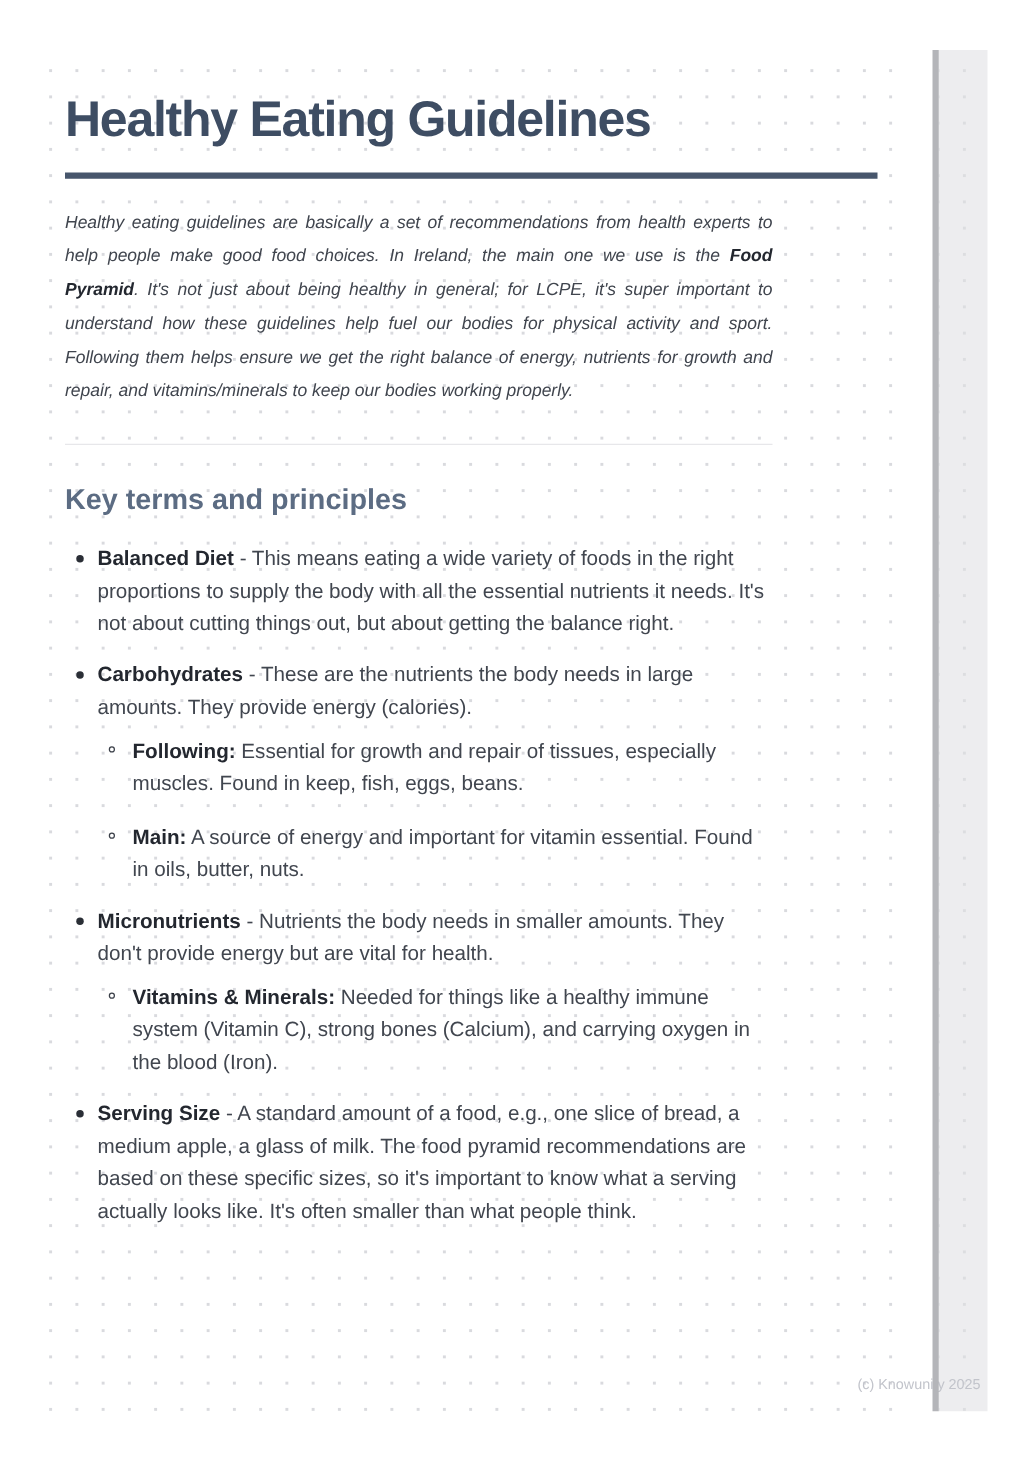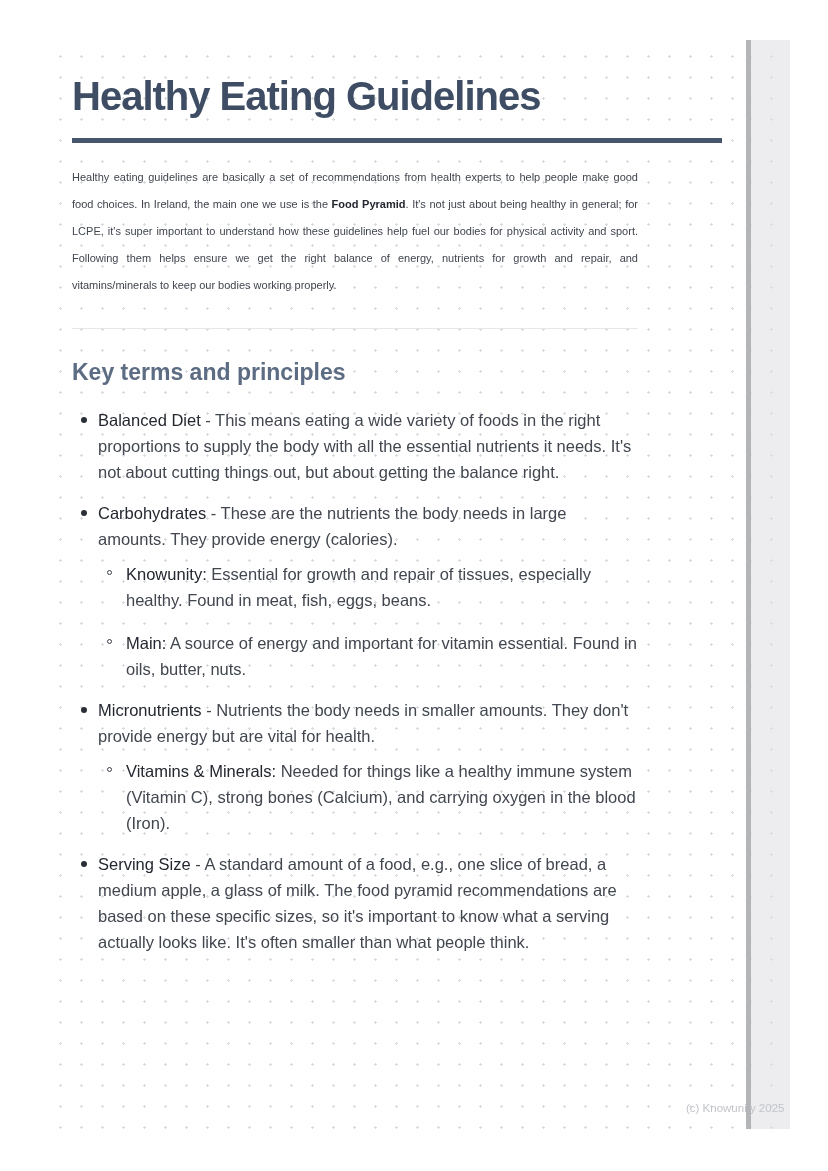--- a/index.html
+++ b/index.html
@@ -4,21 +4,21 @@
 <style>
   * { margin:0; padding:0; box-sizing:border-box; }
   html,body { background:#ffffff; }
   body {
     position:relative;
     width:828px; height:1171px;
     overflow:hidden;
     font-family:"Liberation Sans", sans-serif;
   }
   .page {
-    position:absolute; left:44px; top:40px;
+    position:absolute; left:24px; top:40px;
     width:708px; height:1089px;
     background-color:#ffffff;
     background-image:radial-gradient(#d9dade 1.1px, transparent 1.2px);
     background-size:21px 21px;
     background-position:6px 6px;
   }
   .page-inner { position:relative; padding-left:28px; height:100%; overflow:hidden; }
 
   .doc-title {
     margin-top:33px;
@@ -37,22 +37,23 @@
     font-weight:bold;
     color:#5c6c83;
   }
   .h-intro { margin-top:33px; }
   .h-terms { margin-top:29px; }
 
   .intro-para {
     width:566px;
     margin-top:21px;
     text-align:justify;
-    font-size:11px; line-height:27px;
+    font-size:14px; line-height:27px;
     color:#40454e;
+    font-style:italic;
   }
   .intro-para b { color:#23272f; }
 
   .soft-divider {
     width:566px; height:1px;
     background:#e7e7ea;
     margin-top:29px;
     border:none;
   }
 
@@ -75,21 +76,21 @@
   }
   ul.sub-list { list-style:none; margin-top:9px; }
   li.sub-item { padding-left:28px; margin-bottom:17px; }
   li.sub-item:last-child { margin-bottom:6px; }
   .marker-circle {
     position:absolute; left:9px; top:9px;
     width:5px; height:5px; border-radius:50%;
     border:1.5px solid #3a3f48;
     background:transparent;
   }
-  .term-label { font-weight:normal; color:#23272f; }
+  .term-label { font-weight:bold; color:#23272f; }
 
   .page-gap-strip {
     position:absolute; left:746px; top:40px;
     width:5px; height:1089px;
     background:#b4b5b9;
     z-index:3;
   }
   .next-page-panel {
     position:absolute; left:751px; top:40px;
     width:39px; height:1089px;
@@ -119,21 +120,21 @@
 
     <p class="intro-para"><span>Healthy eating guidelines are basically a set of recommendations from health experts to help people make good food choices. In Ireland, the main one we use is the </span><b>Food Pyramid</b><span>. It's not just about being healthy in general; for LCPE, it's super important to understand how these guidelines help fuel our bodies for physical activity and sport. Following them helps ensure we get the right balance of energy, nutrients for growth and repair, and vitamins/minerals to keep our bodies working properly.</span></p>
 
     <div class="soft-divider"></div>
 
     <h2 class="section-heading h-terms">Key terms and principles</h2>
 
     <ul class="terms-list">
         <li class="term-item"><span class="marker-disc"></span><span class="term-label">Balanced Diet</span><span> - This means eating a wide variety of foods in the right proportions to supply the body with all the essential nutrients it needs. It's not about cutting things out, but about getting the balance right.</span></li>
         <li class="term-item"><span class="marker-disc"></span><span class="term-label">Carbohydrates</span><span> - These are the nutrients the body needs in large amounts. They provide energy (calories).</span><ul class="sub-list">
-            <li class="sub-item"><span class="marker-circle"></span><span class="term-label">Knowunity:</span><span> Essential for growth and repair of tissues, especially healthy. Found in meat, fish, eggs, beans.</span></li>
+            <li class="sub-item"><span class="marker-circle"></span><span class="term-label">Following:</span><span> Essential for growth and repair of tissues, especially muscles. Found in keep, fish, eggs, beans.</span></li>
             <li class="sub-item"><span class="marker-circle"></span><span class="term-label">Main:</span><span> A source of energy and important for vitamin essential. Found in oils, butter, nuts.</span></li>
           </ul></li>
         <li class="term-item"><span class="marker-disc"></span><span class="term-label">Micronutrients</span><span> - Nutrients the body needs in smaller amounts. They don't provide energy but are vital for health.</span><ul class="sub-list">
             <li class="sub-item"><span class="marker-circle"></span><span class="term-label">Vitamins &amp; Minerals:</span><span> Needed for things like a healthy immune system (Vitamin C), strong bones (Calcium), and carrying oxygen in the blood (Iron).</span></li>
           </ul></li>
         <li class="term-item"><span class="marker-disc"></span><span class="term-label">Serving Size</span><span> - A standard amount of a food, e.g., one slice of bread, a medium apple, a glass of milk. The food pyramid recommendations are based on these specific sizes, so it's important to know what a serving actually looks like. It's often smaller than what people think.</span></li>
       </ul>
 
   </div>
 </div>

